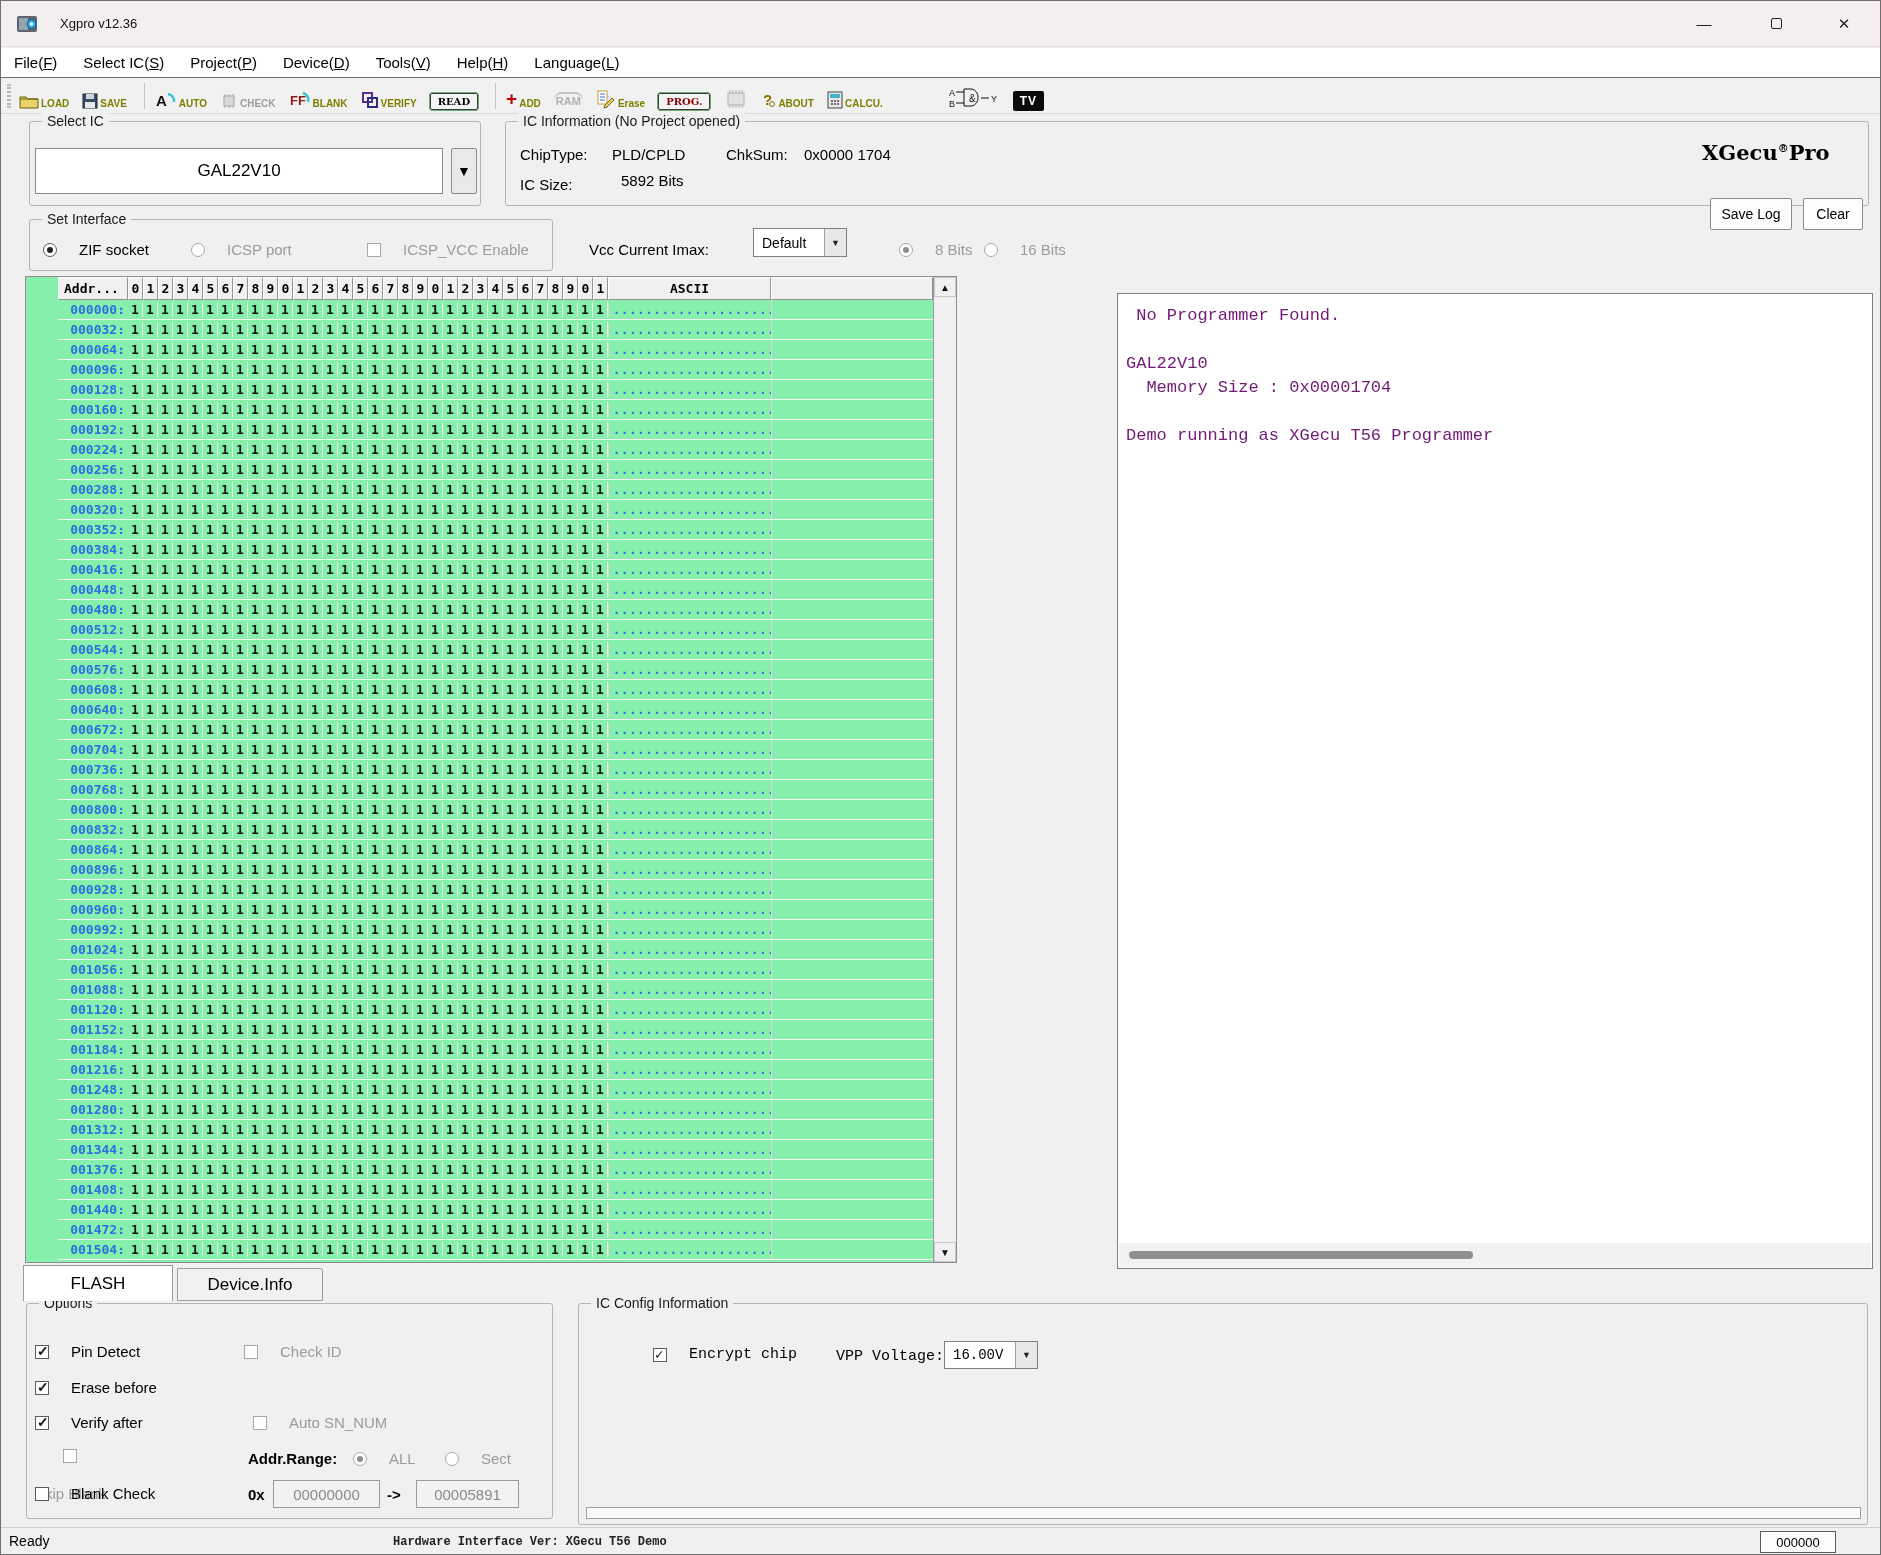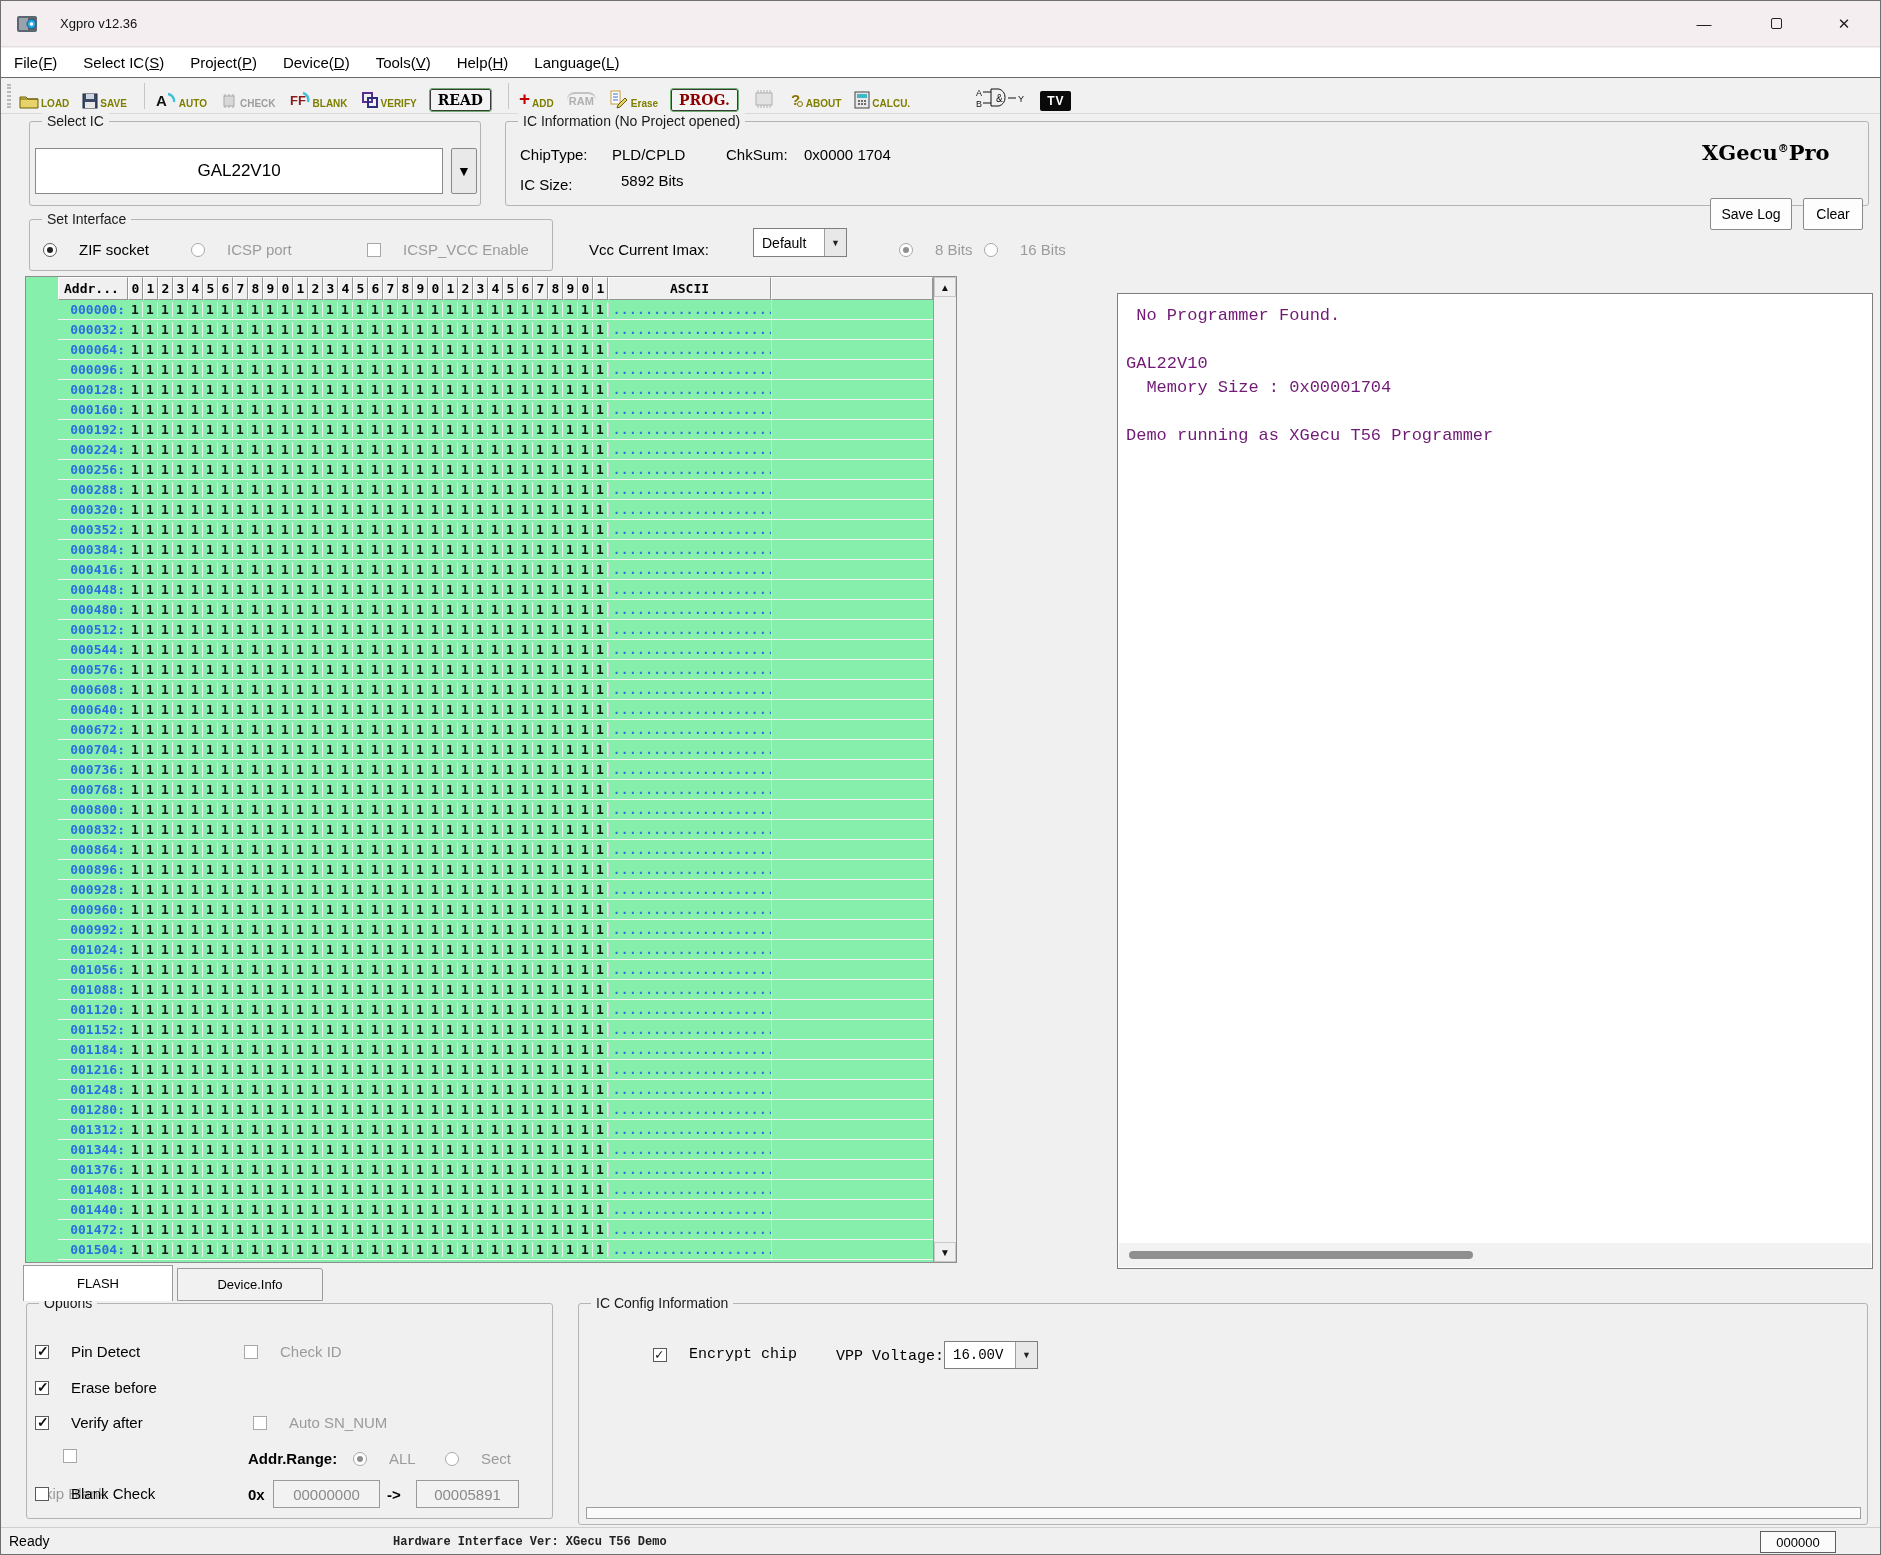--- a/index.html
+++ b/index.html
@@ -21,21 +21,21 @@
   .menu-item{padding:0 13px;height:100%;display:flex;align-items:center;}
   .menu-item u{text-decoration:underline;}
   
   #toolbar{position:absolute;left:0;top:78px;width:100%;height:35px;background:#f1f1f1;border-bottom:1px solid #d9d9d9;display:flex;align-items:center;padding-left:6px;}
   .tb-grip{width:4px;height:24px;border-left:2px dotted #b9b9b9;border-right:2px dotted #b9b9b9;margin-right:8px;}
   .tb-item{display:flex;align-items:flex-end;margin-right:13px;height:26px;}
   .tb-item svg{display:block;}
   .tb-label{font-size:10px;color:#7e7e00;margin-left:2px;line-height:11px;font-weight:bold;}
   .tb-label.gray{color:#9d9d9d;}
   .tb-sep{width:1px;height:26px;background:#c6c6c6;margin:0 10px 0 4px;}
-  .tb-boxed{border:1px solid #3a3a3a;outline:1px solid #6fae6f;background:#f4f4f4;font-weight:bold;font-size:14px;padding:2px 7px;border-radius:2px;font-family:"DejaVu Serif",serif;margin-top:6px;}
+  .tb-boxed{border:1px solid #3a3a3a;outline:1px solid #6fae6f;background:#f4f4f4;font-weight:bold;font-size:10px;padding:2px 7px;border-radius:2px;font-family:"DejaVu Serif",serif;margin-top:6px;}
   .tb-boxed.red{color:#8b0000;}
   .tb-plus{color:#c00000;font-size:19px;font-weight:bold;line-height:18px;}
   .tb-ram{color:#b0b0b0;font-weight:bold;font-size:11px;border-top:2px solid #c2c2c2;border-radius:8px 8px 0 0;padding:1px 2px 0 2px;}
   .tb-tv{background:#0a0a0a;color:#fff;font-weight:bold;font-size:12px;padding:3px 7px;border-radius:2px;letter-spacing:1px;}
   
   .groupbox{position:absolute;border:1px solid #b4b4b4;border-radius:3px;}
   .grouplabel{position:absolute;top:-9px;left:12px;background:#f0f0f0;padding:0 5px;font-size:14px;color:#1a1a1a;}
   
   .combo{position:absolute;background:#fff;border:1px solid #7e7e7e;display:flex;align-items:center;}
   .combo .val{flex:1;padding:0 8px;font-size:14px;}
@@ -66,21 +66,21 @@
   .ascii{width:163px;color:#2c6fe0;font-size:12px;letter-spacing:0.9px;padding-left:4px;overflow:hidden;flex:none;border-left:1px solid #d8d8d8;}
   .rowrest{flex:1;align-self:stretch;border-left:1px solid #d8d8d8;}
   #vsb{position:absolute;right:0;top:0;width:23px;height:100%;background:#f0f0f0;border-left:1px solid #9a9a9a;}
   .sbbtn{position:absolute;left:0;width:100%;height:20px;background:#f0f0f0;border:1px solid #c9c9c9;display:flex;align-items:center;justify-content:center;font-size:10px;color:#111;}
   
   #logpanel{position:absolute;left:1116px;top:292px;width:756px;height:976px;background:#fff;border:1px solid #7d7d7d;}
   #logtext{position:absolute;left:8px;top:10px;right:8px;font-family:"Liberation Mono",monospace;font-size:17px;line-height:24px;white-space:pre;color:#701a75;}
   #loghsb{position:absolute;left:1px;right:1px;bottom:1px;height:24px;background:#f2f2f2;}
   #loghsb .thumb{position:absolute;left:10px;top:8px;width:344px;height:8px;background:#8f8f8f;border-radius:4px;}
   
-  .tab{position:absolute;display:flex;align-items:center;justify-content:center;font-size:13px;}
+  .tab{position:absolute;display:flex;align-items:center;justify-content:center;font-size:17px;}
   #tab-flash{left:22px;top:1264px;width:150px;height:36px;background:#fff;border:1px solid #9a9a9a;border-bottom:none;z-index:2;}
   #tab-devinfo{left:176px;top:1267px;width:146px;height:33px;background:#f1f1f1;border:1px solid #9a9a9a;border-radius:0 3px 0 0;}
   
   .numfield{position:absolute;background:#f2f2f2;border:1px solid #9a9a9a;color:#8a8a8a;font-size:15px;display:flex;align-items:center;justify-content:center;font-family:"Liberation Sans",sans-serif;}
   .monolabel{font-family:"Liberation Mono",monospace;}
   #cfgbar{position:absolute;left:585px;top:1506px;width:1275px;height:12px;background:#fafafa;border:1px solid #9e9e9e;}
   
   #statusbar{position:absolute;left:0;top:1526px;width:100%;height:29px;background:#f0f0f0;border-top:1px solid #cfcfcf;}
   #status-ready{position:absolute;left:8px;top:5px;font-size:14px;}
   #status-hw{position:absolute;left:392px;top:7px;font-family:"Liberation Mono",monospace;font-size:12px;font-weight:bold;color:#222;}

